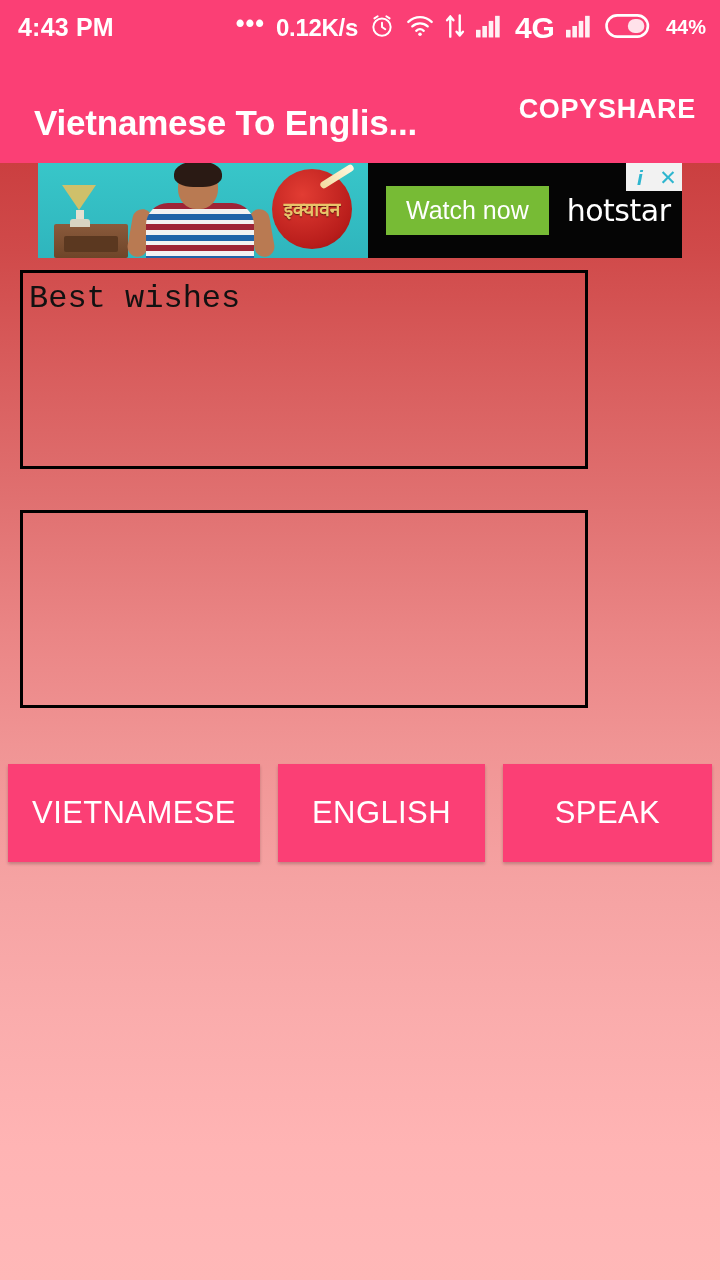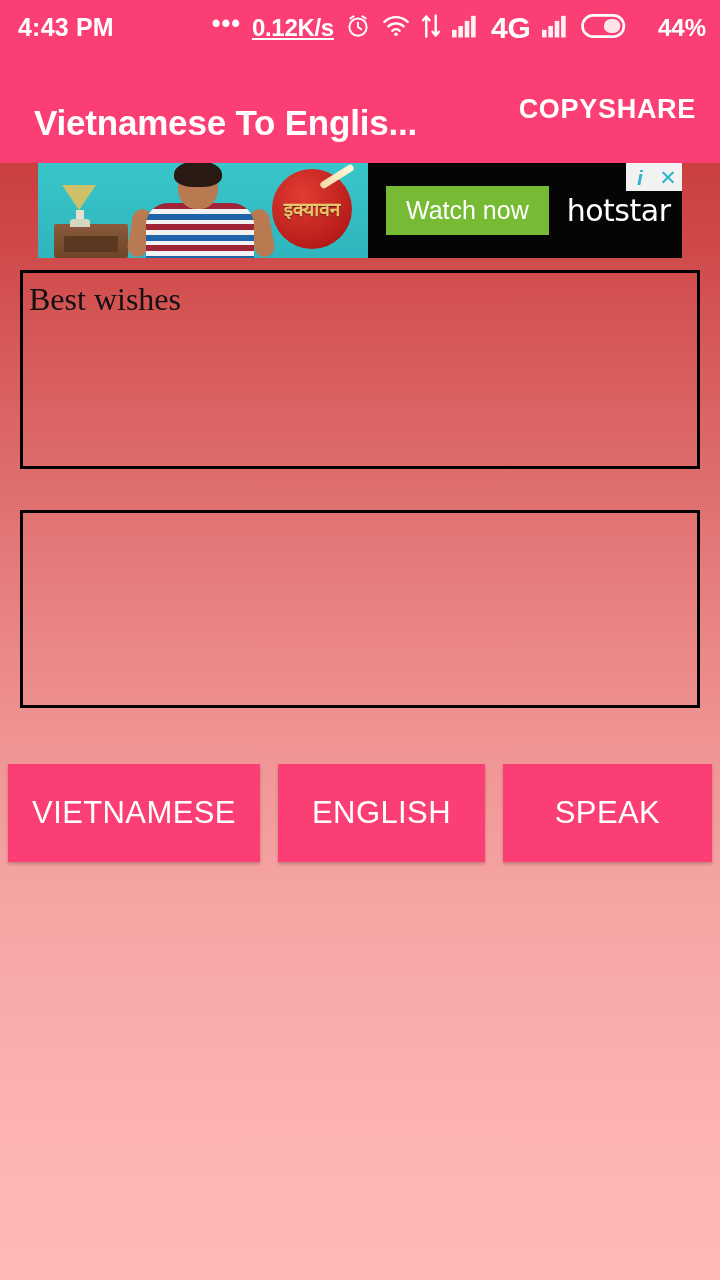--- a/index.html
+++ b/index.html
@@ -52,30 +52,29 @@
     font-weight: bold;
     letter-spacing: 1px;
     line-height: 0.6;
     position: relative;
     top: -4px;
   }
   .status-speed {
     font-size: 24px;
     font-weight: bold;
     letter-spacing: -0.3px;
-    text-decoration: underline;
   }
   .status-4g {
     font-size: 30px;
     font-weight: bold;
   }
   .status-batt-pct {
-    font-size: 24px;
-    font-weight: bold;
-    margin-left: 18px;
+    font-size: 20px;
+    font-weight: bold;
+    margin-left: 2px;
   }
   .ico { display: block; }
 
   
   .app-bar {
     position: absolute;
     top: 55px; left: 0;
     width: 720px;
     height: 108px;
     background: #fb3f75;
@@ -314,25 +313,25 @@
     cursor: pointer;
     border: none;
     font-family: inherit;
   }
   .ad-badge.info { font-style: italic; font-weight: bold; }
 
   
   .textbox {
     position: absolute;
     left: 20px;
-    width: 680px;
+    width: 568px;
     border: 3px solid #000000;
     background: transparent;
     color: #111111;
-    font-family: Liberation Serif, serif;
+    font-family: Liberation Mono, monospace;
     font-size: 32px;
     padding: 6px 4px 6px 6px;
     resize: none;
     outline: none;
     line-height: 1.25;
   }
   .textbox.source { top: 270px; height: 199px; }
   .textbox.target { top: 510px; height: 198px; }
   .textbox::placeholder { color: rgba(0,0,0,.35); }
 

